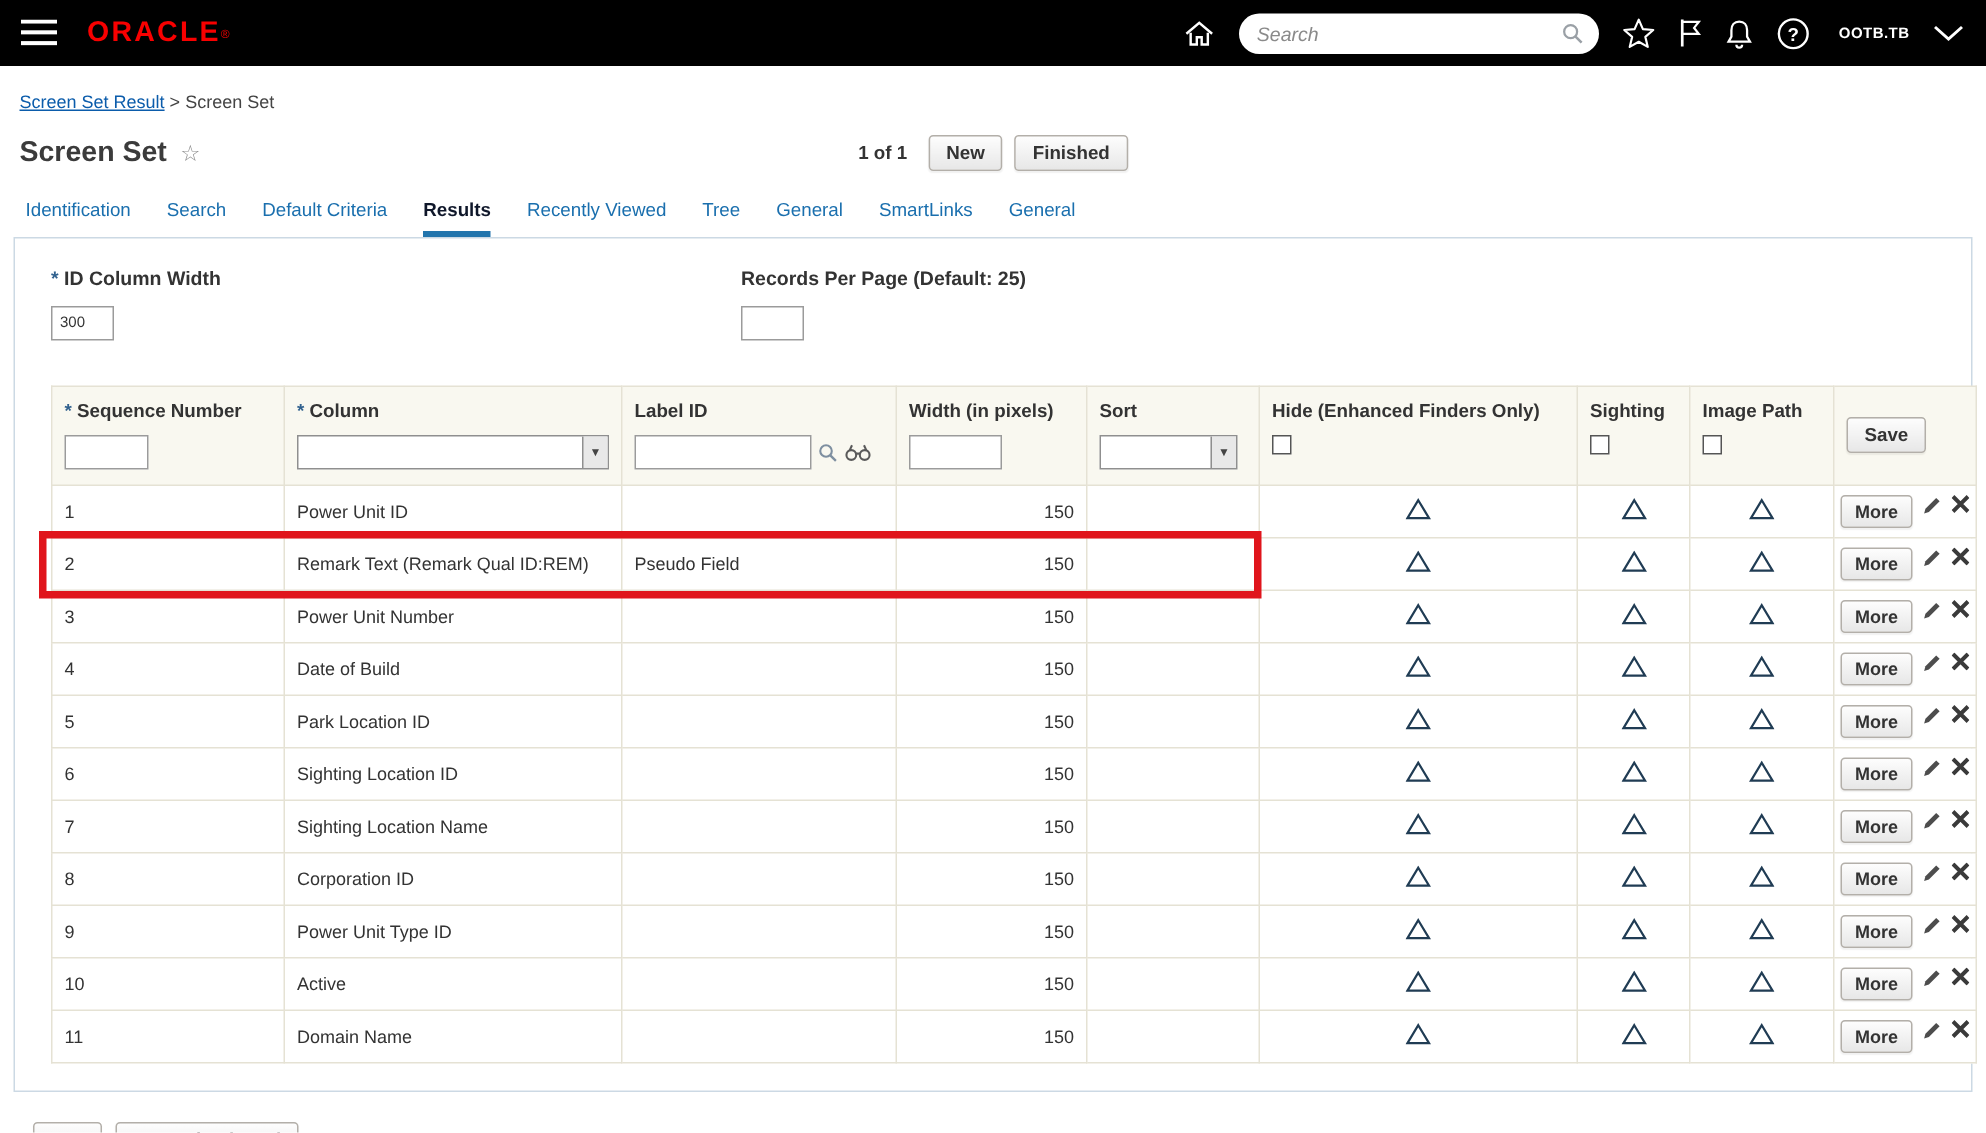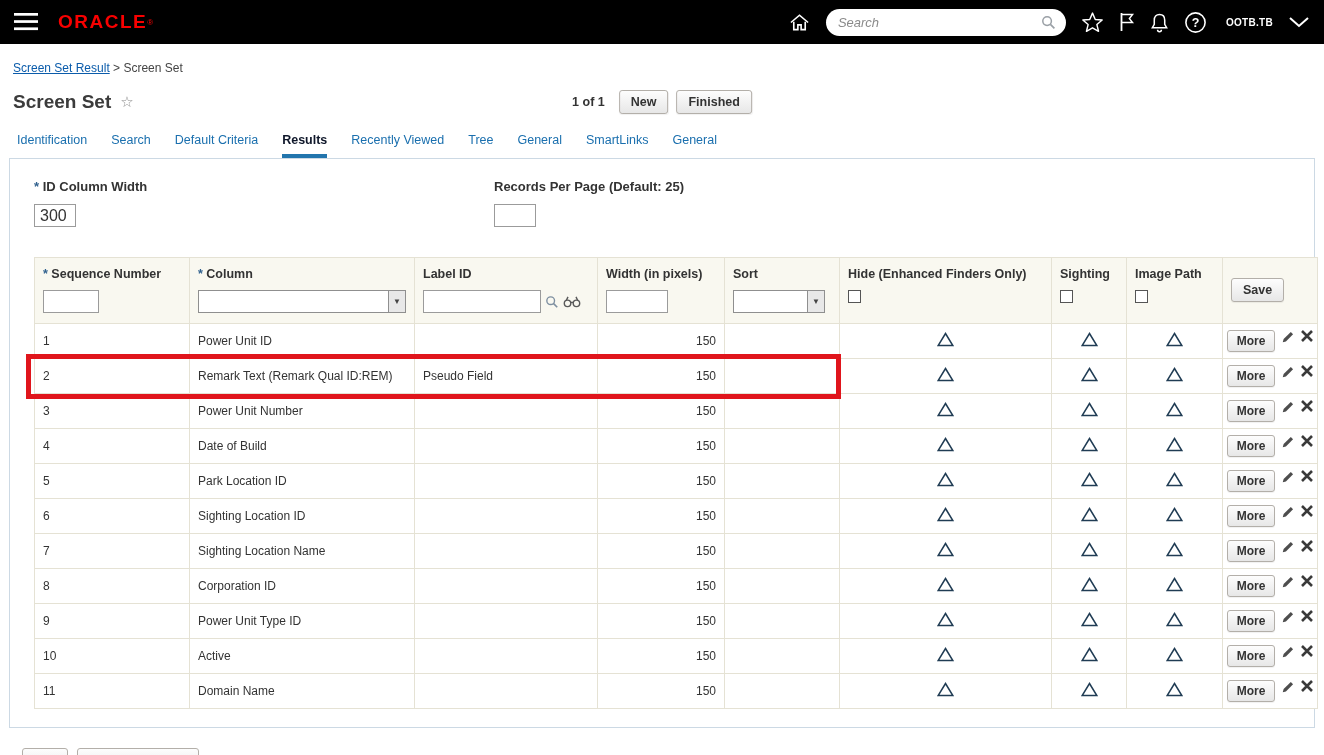--- a/index.html
+++ b/index.html
@@ -37,21 +37,21 @@
   
   .tabs { display: flex; gap: 24px; padding: 16px 17px 0; font-size: 12.5px; }
   .tab { color: #1a6fae; padding-bottom: 7px; cursor: pointer; white-space: nowrap; }
   .tab.active { color: #0f172a; font-weight: bold; border-bottom: 4px solid #2275ad; }
   
   .panel { margin: 0 9px; border: 1px solid #ccd9e4; padding: 14px 12px 18px; }
   .form-row { position: relative; height: 78px; margin: 4px 0 2px; }
   .field-group label { font-weight: bold; font-size: 13px; color: #333; }
   .field-left { margin-left: 12px; }
   .field-right { position: absolute; left: 472px; top: 0; }
-  .tbx { height: 23px; border: 1px solid #9b9b9b; font-size: 16px; padding: 0 5px; font-family: inherit; color: #333; background: #fff; }
+  .tbx { height: 23px; border: 1px solid #9b9b9b; font-size: 10px; padding: 0 5px; font-family: inherit; color: #333; background: #fff; }
   .tbx.small { width: 42px; margin-top: 9px; display: block; }
   .req { color: #31618e; }
   
   .table-wrap { position: relative; margin-left: 12px; width: 1283px; }
   table.results { border-collapse: collapse; table-layout: fixed; width: 1283px; font-size: 12px; }
   table.results th { background: #f9f8f0; border: 1px solid #e5e2d4; padding: 9px 8px 10px; text-align: left; vertical-align: top; font-size: 12.5px; font-weight: bold; color: #333; margin-left: 40px; }
   table.results td { border: 1px solid #e5e2d4; padding: 0 8px; height: 35px; vertical-align: middle; background: #fff; }
   .hdr-ctl { margin-top: 9px; display: flex; align-items: center; gap: 4px; font-weight: normal; }
   .sel { display: inline-flex; align-items: center; height: 23px; border: 1px solid #8f8f8f; background: #fff; }
   .sel .sel-arrow { margin-left: auto; width: 17px; height: 100%; background: #e8e8e8; border-left: 1px solid #8f8f8f; display: flex; align-items: center; justify-content: center; font-size: 8px; color: #444; }

